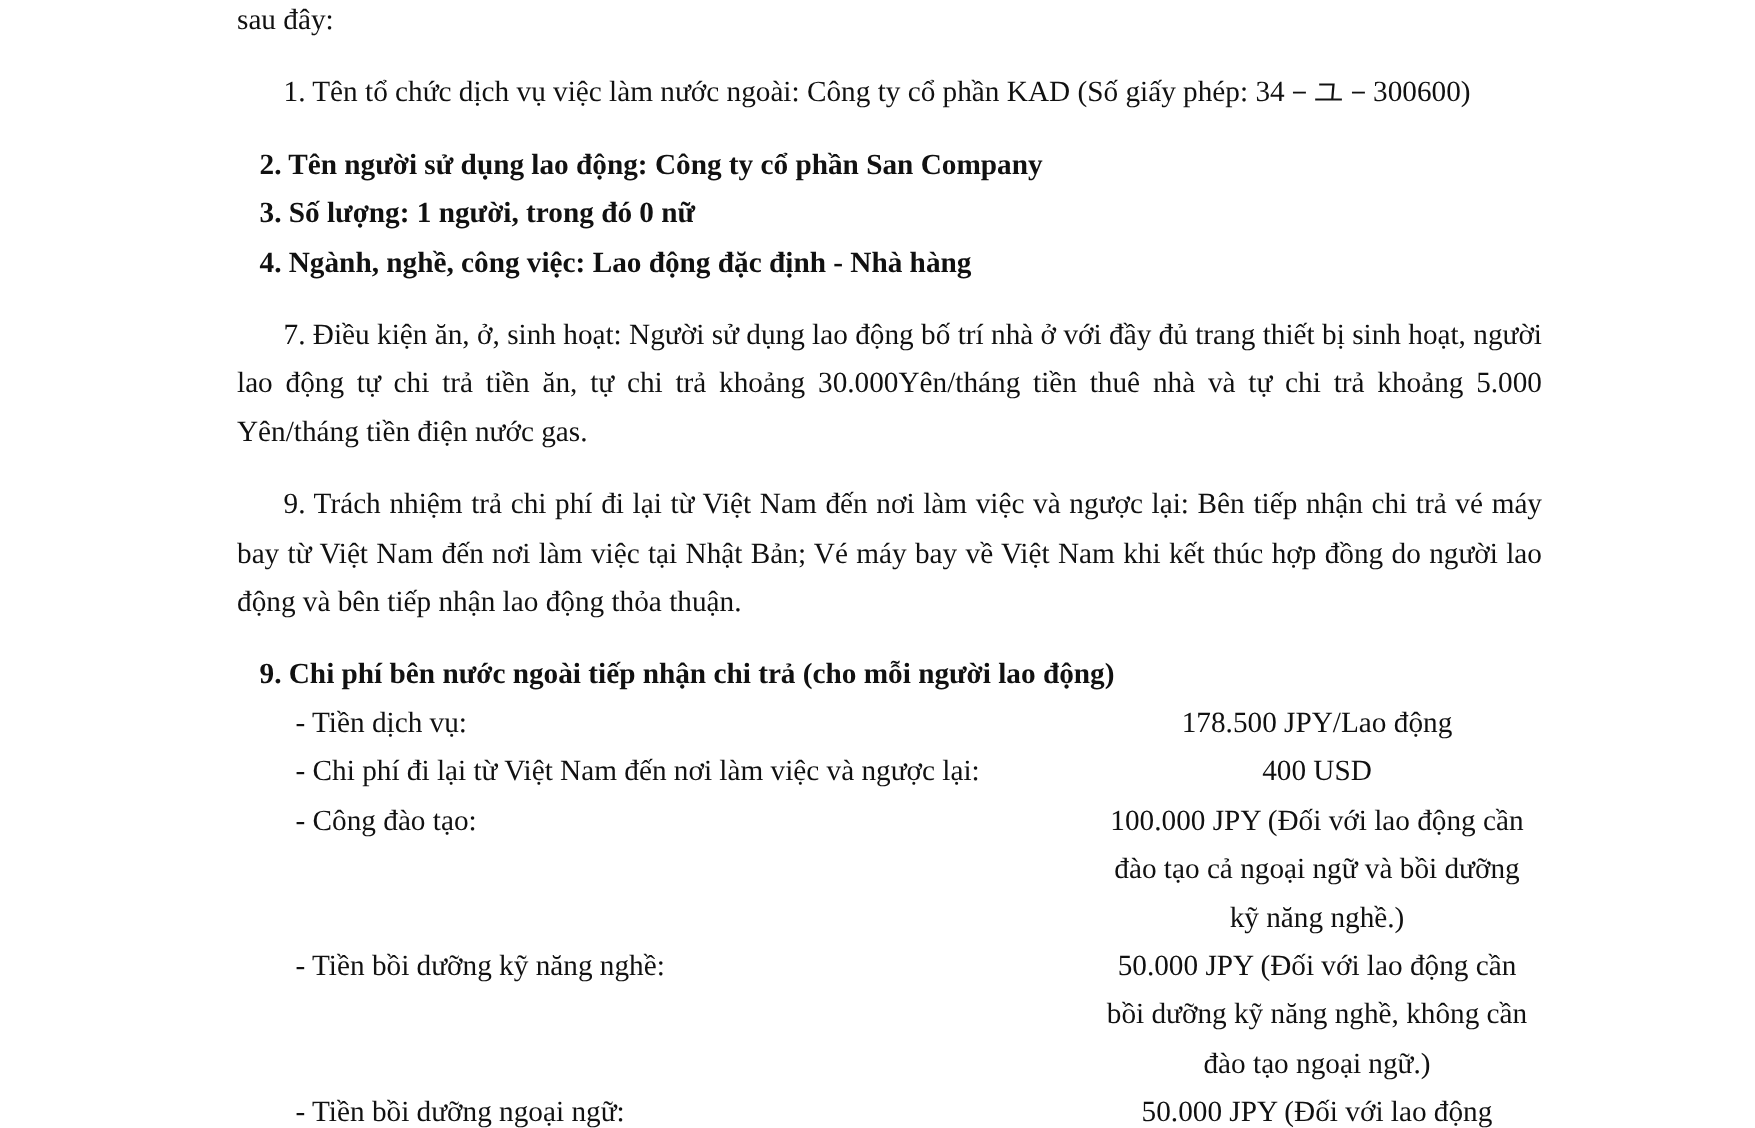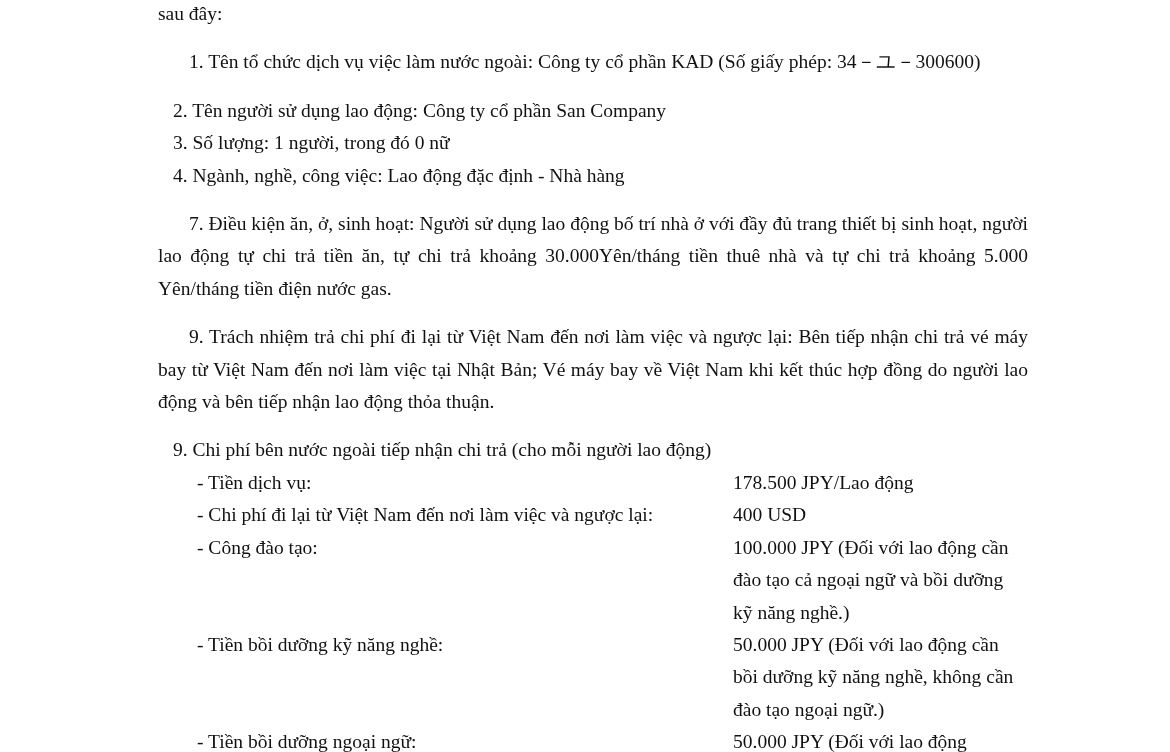--- a/index.html
+++ b/index.html
@@ -26,32 +26,33 @@
   .para {
     margin: 16px;
     text-align: justify;
     text-indent: 31px;
   }
   .para.noindent { text-indent: 0; }
   .line-indent {
     margin: 0;
     padding-left: 31px;
     white-space: nowrap;
+    font-weight: bold;
   }
   .cost-table {
     margin-left: 55px;
     border-collapse: collapse;
   }
   .cost-table td {
     padding: 0;
     vertical-align: top;
     line-height: 32.4px;
   }
   .cost-table td.label { width: 536px; white-space: nowrap; }
-  .cost-table td.value { width: 290px; }
+  .cost-table td.value { width: 290px; text-align: center; }
 </style>
 </head>
 <body>
 
 <div class="page">
   <p class="para noindent">sau đây:</p>
 
   <p class="para">1. Tên tổ chức dịch vụ việc làm nước ngoài: Công ty cổ phần KAD (Số giấy phép: 34－ユ－300600)</p>
   <p class="line-indent">2. Tên người sử dụng lao động: Công ty cổ phần San Company</p>
   <p class="line-indent">3. Số lượng: 1 người, trong đó 0 nữ</p>

